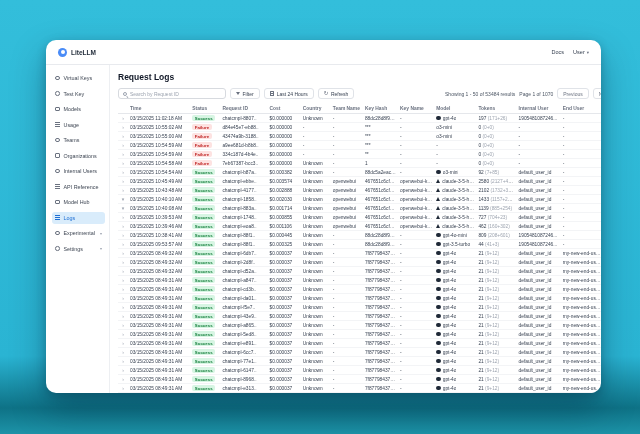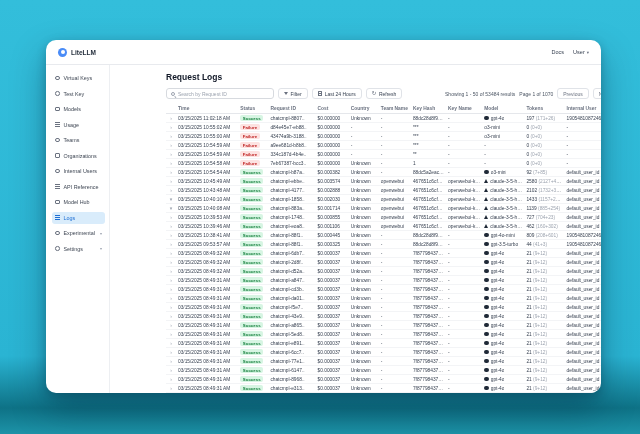--- a/index.html
+++ b/index.html
@@ -19,21 +19,21 @@
             padding:0 12px; border-bottom:1px solid #e8eaee; }
   .brand { display:flex; align-items:center; gap:4px; }
   .logo { width:9px; height:9px; border-radius:50%; background:#4a8cf7; position:relative; }
   .logo::after { content:""; position:absolute; left:2.5px; top:2.5px; width:4px; height:4px;
                  border-radius:50%; background:#fff; }
   .brand-name { font-size:6.5px; font-weight:bold; color:#1f2937; }
   .topnav { display:flex; align-items:center; gap:9px; font-size:5.5px; color:#374151; }
   .usermenu { display:flex; align-items:center; gap:2px; cursor:pointer; }
   .chev { font-size:4.5px; color:#6b7280; }
   
-  .appbody { display:flex; height:328px;gap:48px; }
+  .appbody { display:flex; height:328px; }
   .sidebar { width:64px; border-right:1px solid #edeff2; padding:7px 4px 0 6px; flex-shrink:0; }
   .sb-item { display:flex; align-items:center; gap:4px; padding:3px 3px; margin-bottom:3.5px;
              border-radius:3px; font-size:5.4px; color:#3f4754; cursor:pointer; white-space:nowrap; }
   .sb-item.active { background:#d9ecfb; color:#1d6fd4; }
   .sb-item .sb-chev { margin-left:auto; font-size:4px; color:#9ca3af; }
   .si { width:4.5px; height:4.5px; flex-shrink:0; border:0.9px solid #6b7280; display:inline-block; }
   .si.circle { border-radius:50%; }
   .si.bars { border:none; height:4.5px;
              background:repeating-linear-gradient(180deg,#6b7280 0 0.9px,transparent 0.9px 2.2px); }
   .si.square { border-radius:1px; }

